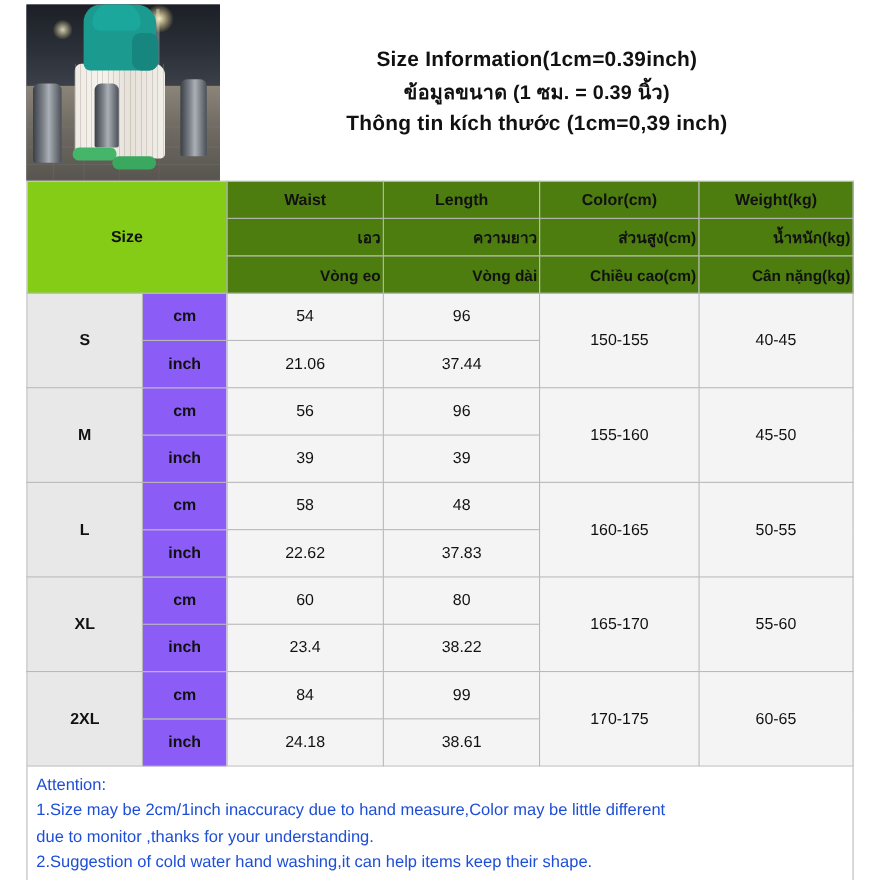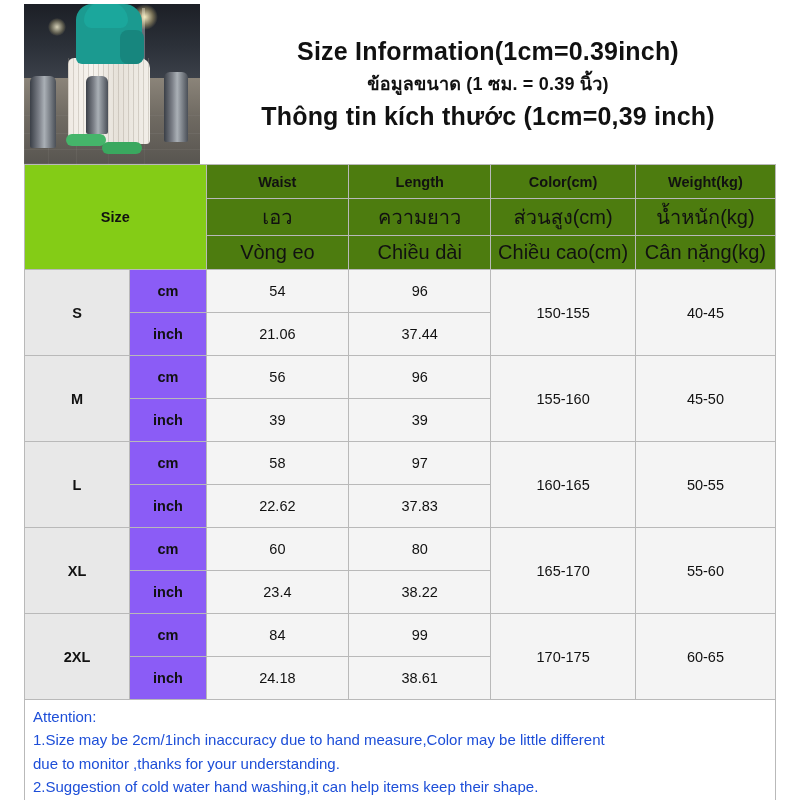--- a/index.html
+++ b/index.html
@@ -134,21 +134,21 @@
     flex: 1 1 auto;
     height: 160px;
     display: flex;
     flex-direction: column;
     align-items: center;
     justify-content: center;
     gap: 6px;
     background: #ffffff;
   }
   .title-line {
-    font-size: 25px;
+    font-size: 19px;
     font-weight: bold;
     letter-spacing: 0.2px;
     color: #111111;
     text-align: center;
     line-height: 1.25;
   }
   .title-line.thai { font-size: 18px; }
 
   
   table.size-table {
@@ -164,21 +164,21 @@
     font-size: 14.5px;
     color: #111111;
     padding: 2px 2px;
   }
   .hdr-cell {
     background: #4d7c0f;
     font-weight: bold;
     font-size: 15px;
     height: 29px;
   }
-  .hdr-cell.sub { font-weight: normal; font-size: 20px; }
+  .hdr-cell.sub { font-weight: bold; font-size: 14px; text-align: right; }
   .size-title {
     background: #84cc16;
     font-weight: bold;
     font-size: 23px;
   }
   .size-label {
     background: #e8e8e8;
     font-weight: bold;
     font-size: 16px;
   }
@@ -270,21 +270,21 @@
         <td class="hdr-cell">Weight(kg)</td>
       </tr>
       <tr>
         <td class="hdr-cell sub">เอว</td>
         <td class="hdr-cell sub">ความยาว</td>
         <td class="hdr-cell sub">ส่วนสูง(cm)</td>
         <td class="hdr-cell sub">น้ำหนัก(kg)</td>
       </tr>
       <tr>
         <td class="hdr-cell sub">Vòng eo</td>
-        <td class="hdr-cell sub">Chiều dài</td>
+        <td class="hdr-cell sub">Vòng dài</td>
         <td class="hdr-cell sub">Chiều cao(cm)</td>
         <td class="hdr-cell sub">Cân nặng(kg)</td>
       </tr>
 
       <tr>
         <td class="size-label" rowspan="2">S</td>
         <td class="unit-cell">cm</td>
         <td class="val-cell">54</td>
         <td class="val-cell">96</td>
         <td class="span-cell" rowspan="2">150-155</td>
@@ -307,21 +307,21 @@
       <tr>
         <td class="unit-cell">inch</td>
         <td class="val-cell">39</td>
         <td class="val-cell">39</td>
       </tr>
 
       <tr>
         <td class="size-label" rowspan="2">L</td>
         <td class="unit-cell">cm</td>
         <td class="val-cell">58</td>
-        <td class="val-cell">97</td>
+        <td class="val-cell">48</td>
         <td class="span-cell" rowspan="2">160-165</td>
         <td class="span-cell" rowspan="2">50-55</td>
       </tr>
       <tr>
         <td class="unit-cell">inch</td>
         <td class="val-cell">22.62</td>
         <td class="val-cell">37.83</td>
       </tr>
 
       <tr>

